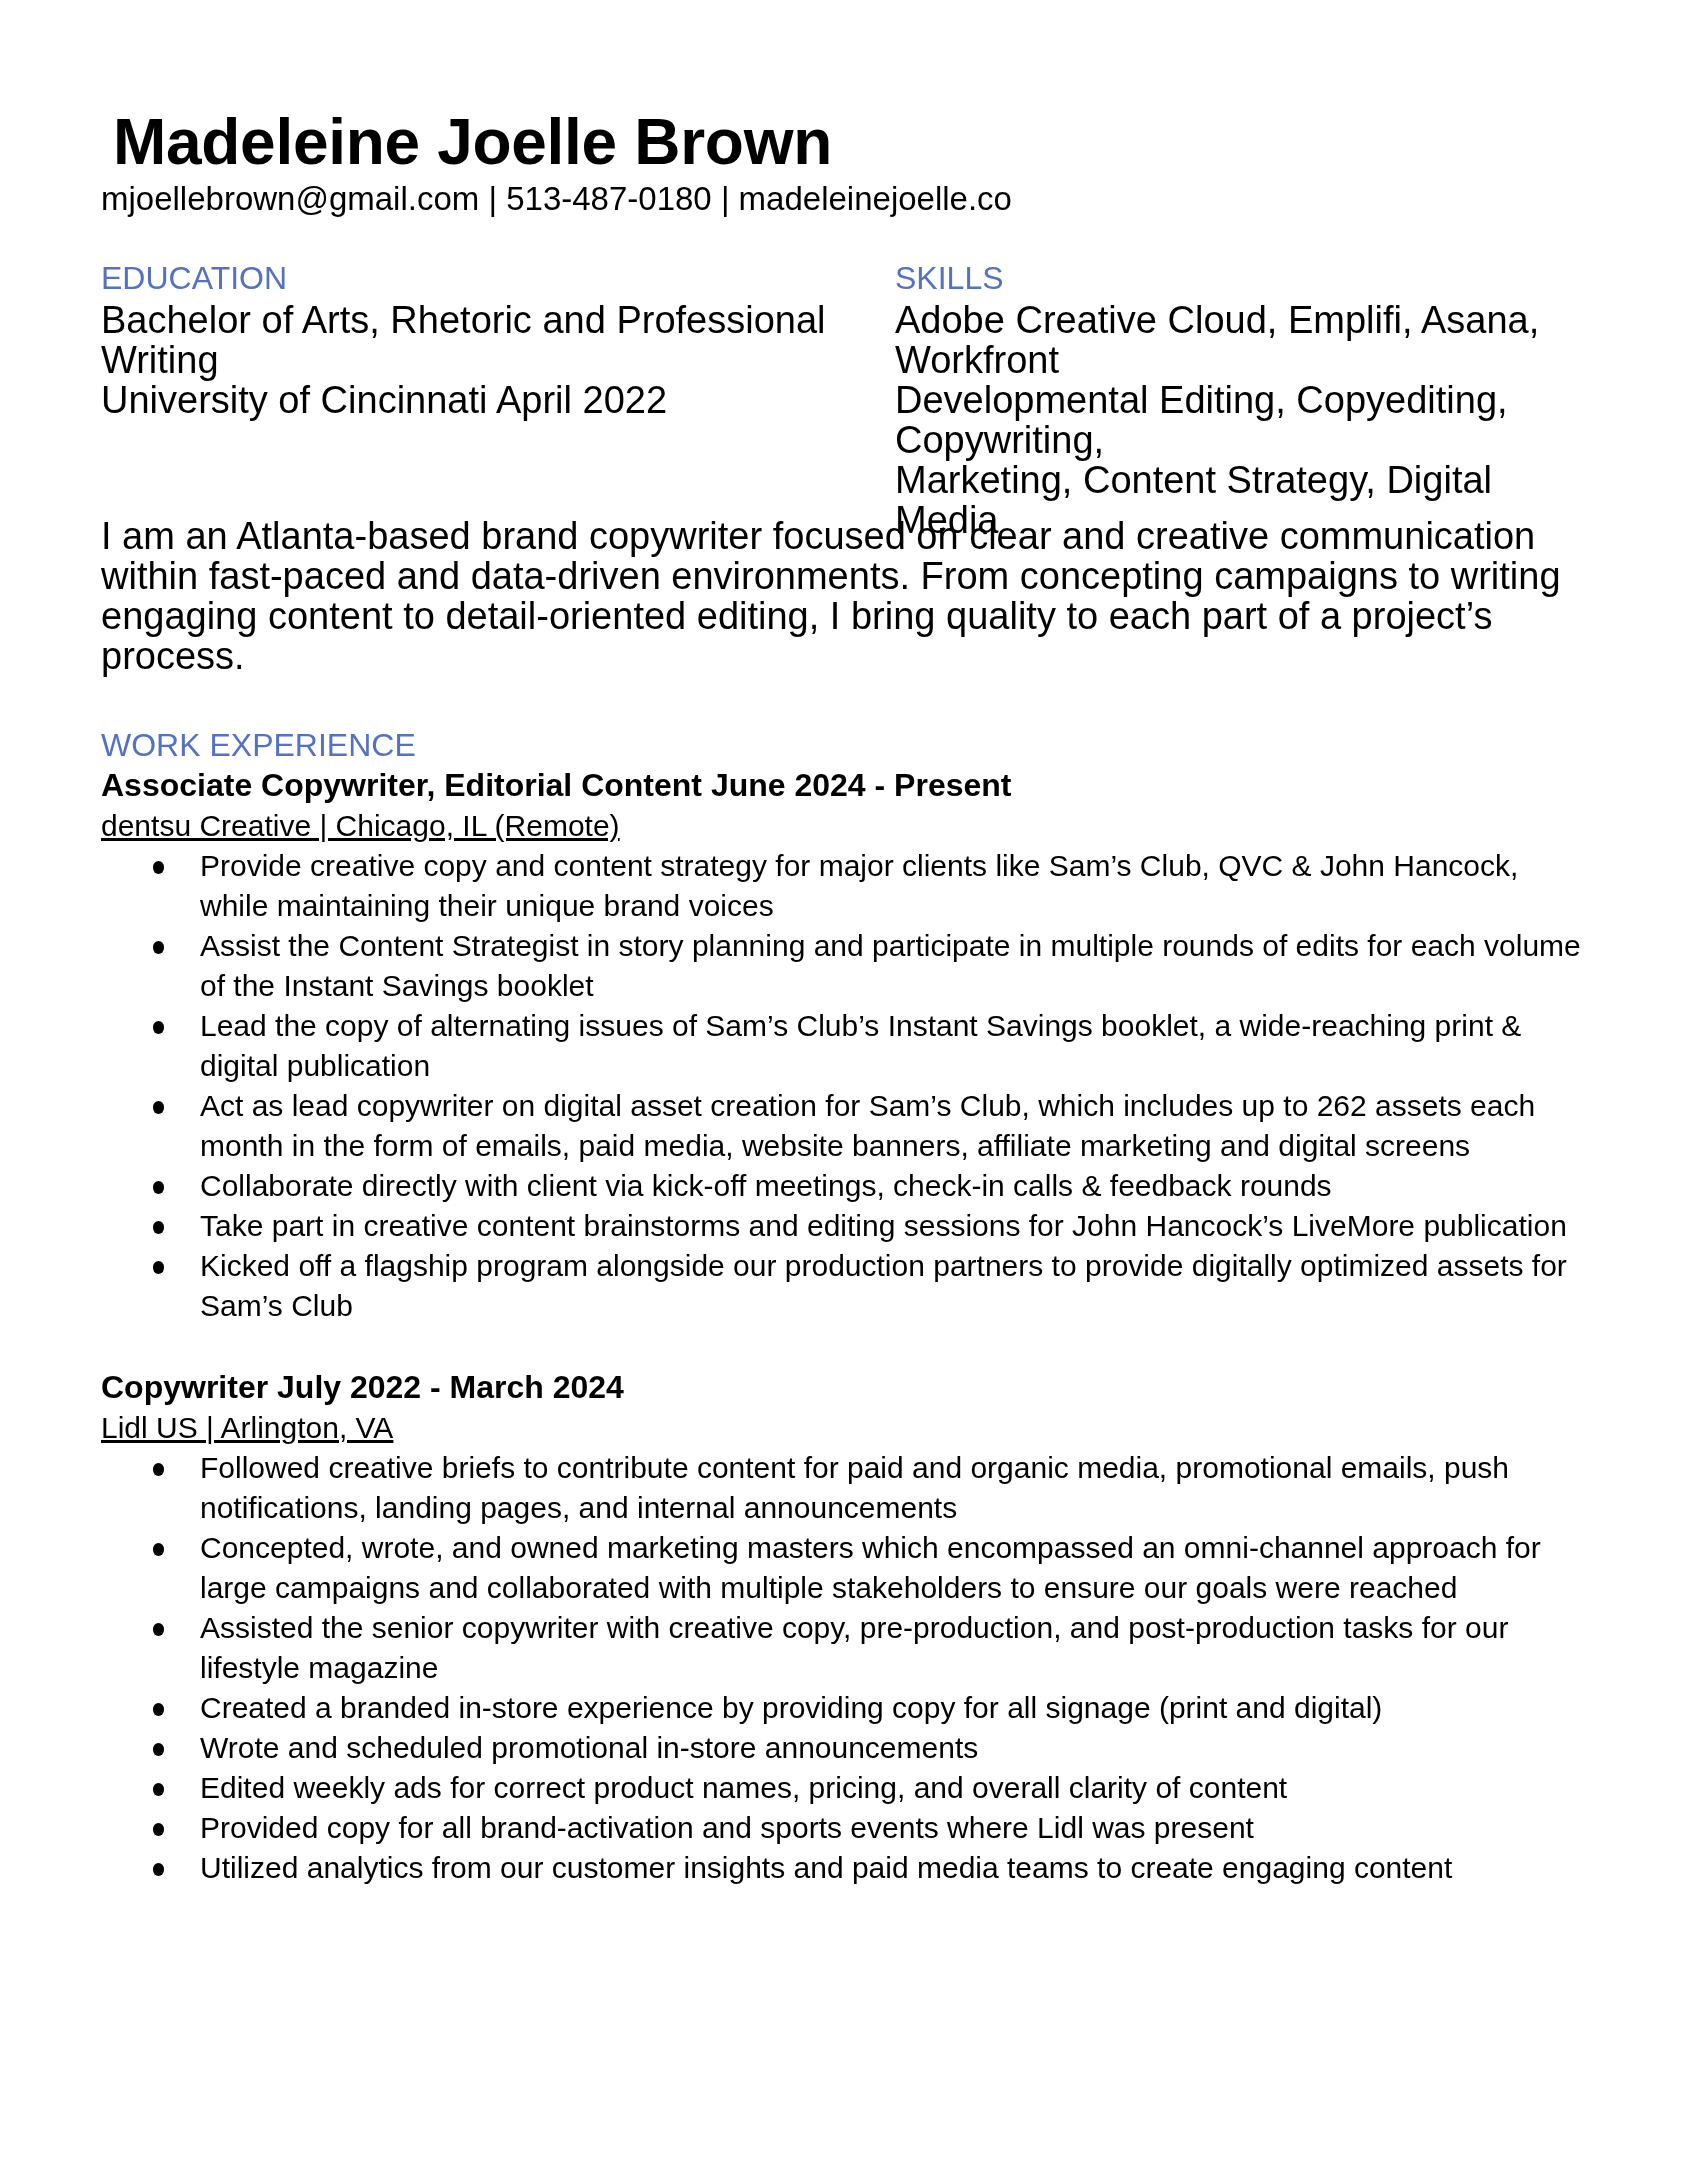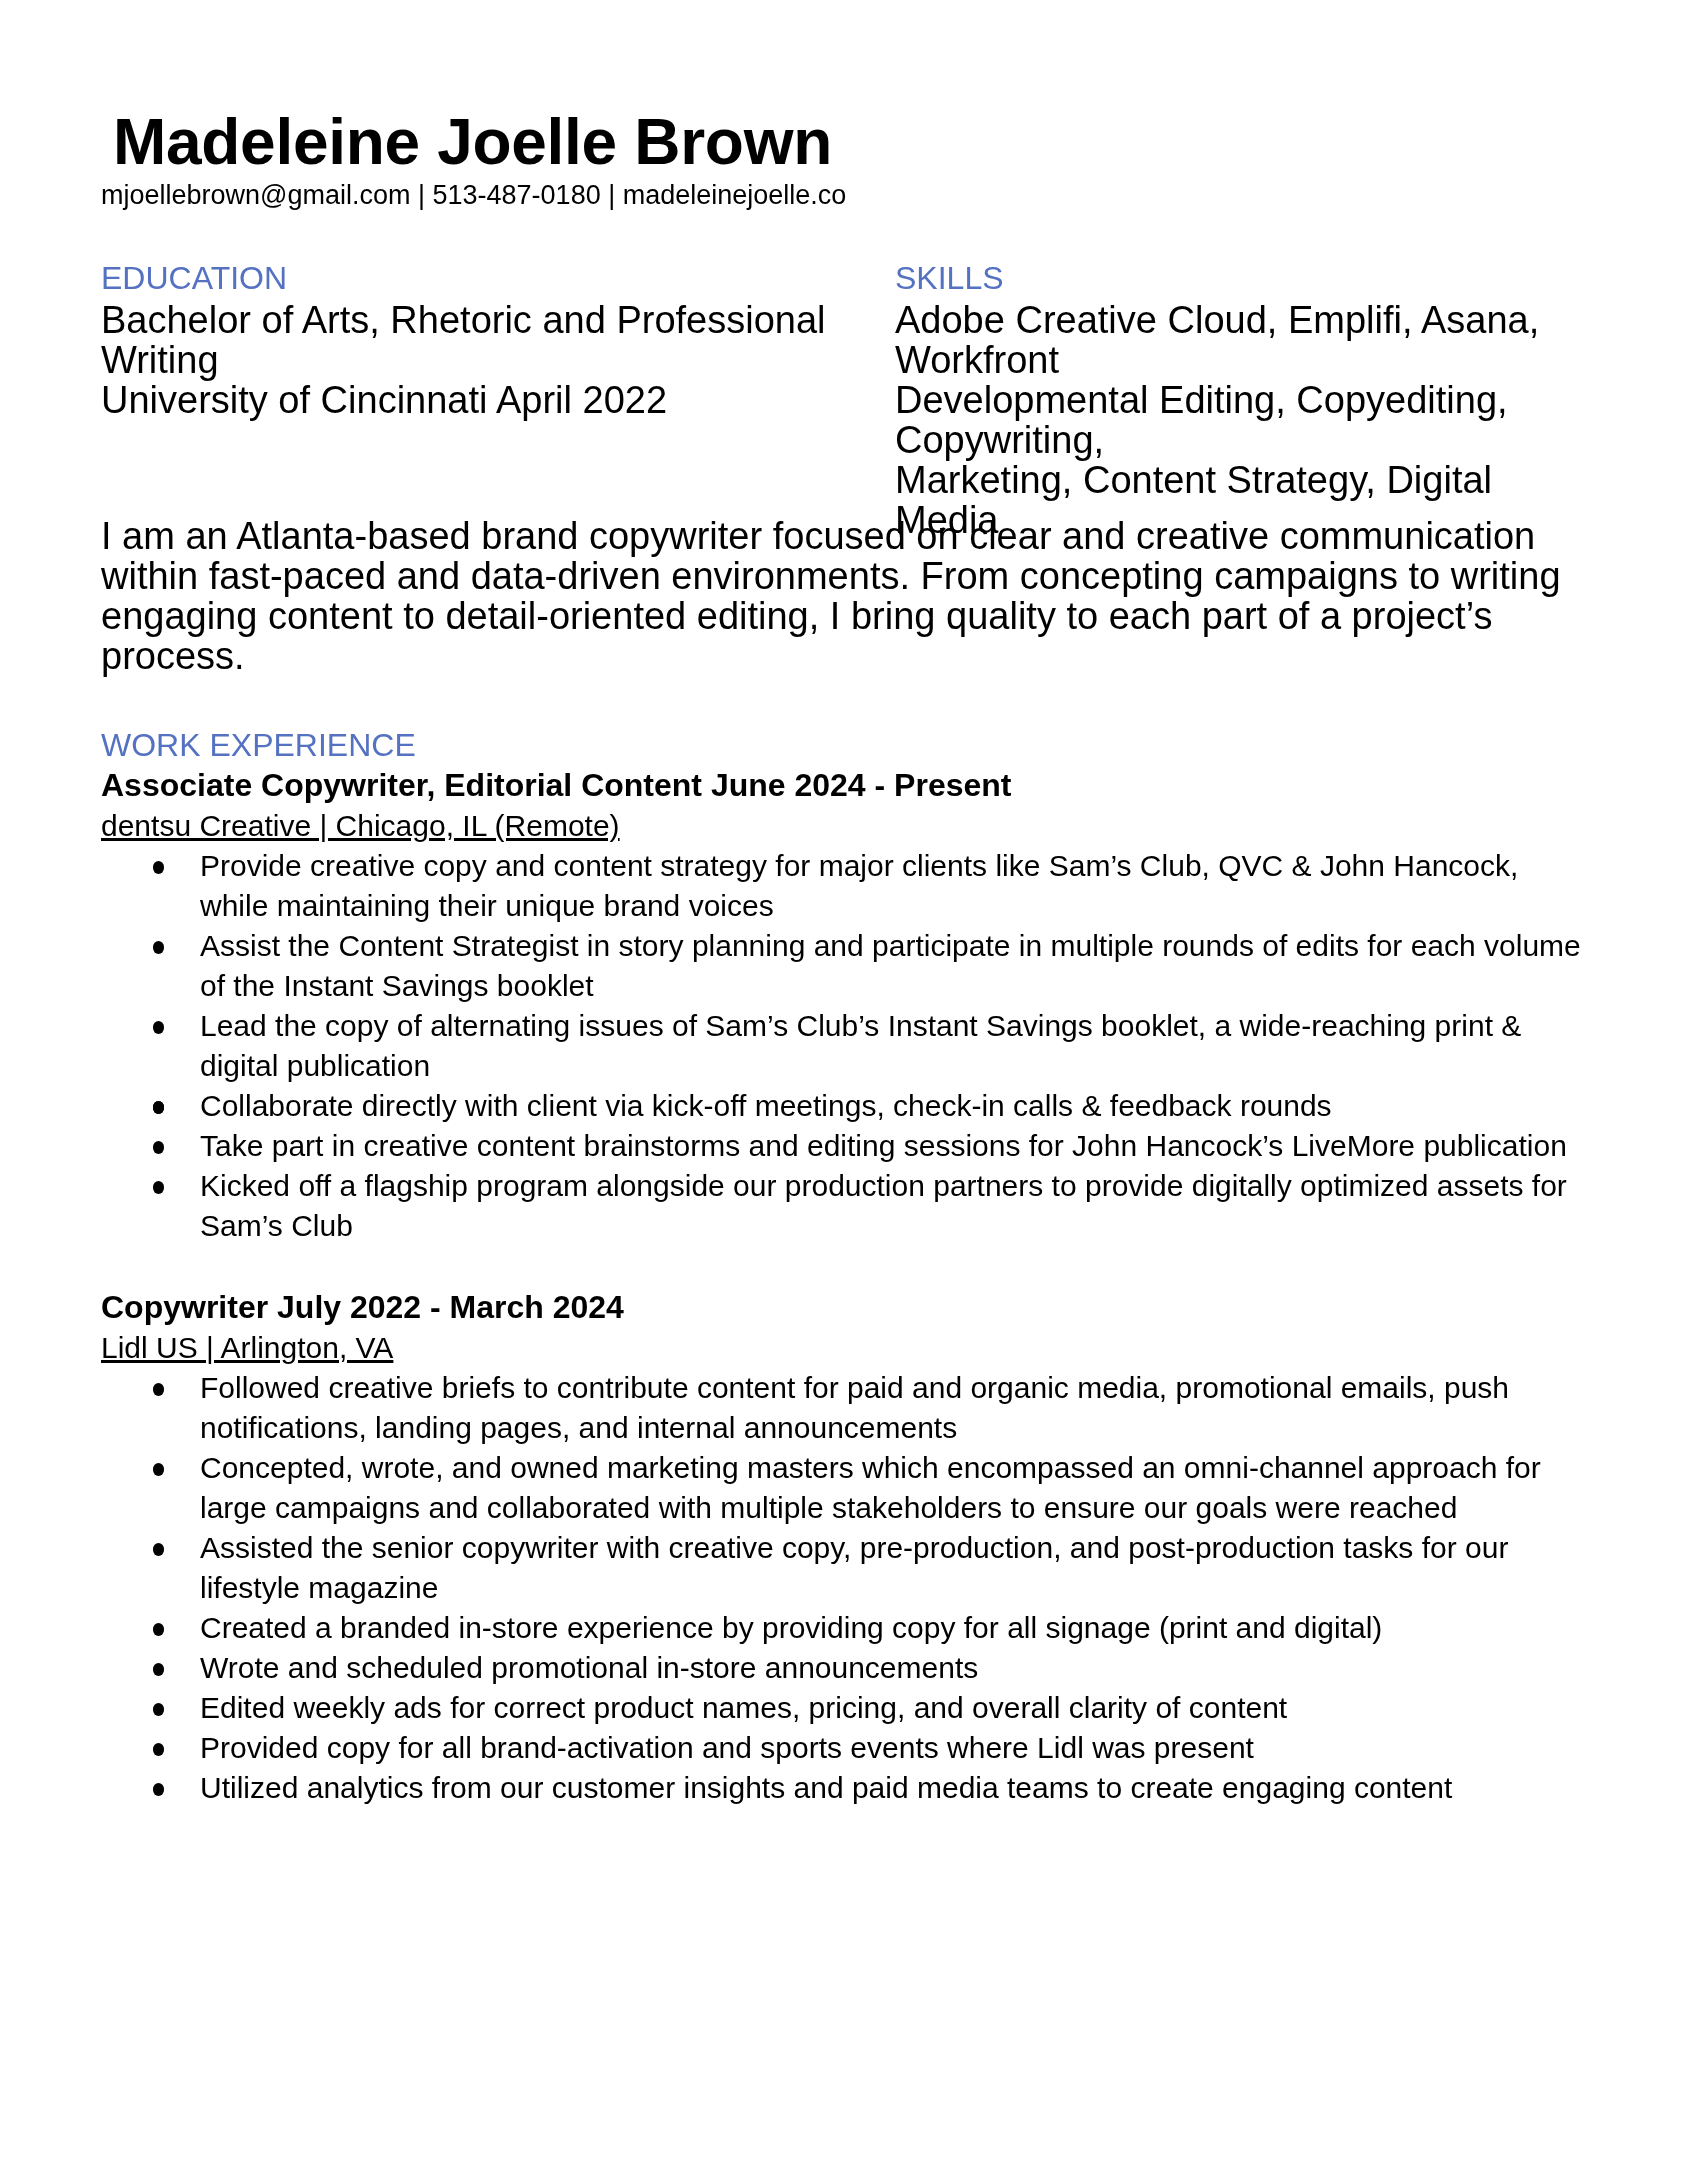--- a/index.html
+++ b/index.html
@@ -8,21 +8,21 @@
     font-family: "Liberation Sans", sans-serif; color: #000;
   }
   .page { position: absolute; left: 101px; top: 0; width: 1489px; }
   .name {
     position: absolute; top: 98px; left: 0;
     font-size: 64px; font-weight: bold; line-height: 1; letter-spacing: -0.3px;
     margin: 12px;
   }
   .contact {
     position: absolute; top: 179px; left: 0;
-    font-size: 27px; line-height: 1.2; white-space: nowrap;
+    font-size: 33px; line-height: 1.2; white-space: nowrap;
   }
   .section-heading {
     color: #5572c2; font-weight: normal; font-size: 32px; line-height: 1.2; margin: 0;
   }
   .body-text { font-size: 38px; line-height: 40px; }
   .edu { position: absolute; top: 259px; left: 0; width: 761px; }
   .skills { position: absolute; top: 259px; left: 794px; width: 695px; }
   .edu .section-heading, .skills .section-heading { margin-bottom: 2.6px; }
   .summary { position: absolute; top: 516px; left: 0; width: 1489px; }
   .work { position: absolute; top: 726px; left: 0; width: 1489px; }
@@ -62,21 +62,21 @@
   <section class="work">
     <h2 class="section-heading">WORK EXPERIENCE</h2>
 
     <div class="job">
       <h3 class="job-title">Associate Copywriter, Editorial Content June 2024 - Present</h3>
       <div class="job-meta">dentsu Creative | Chicago, IL (Remote)</div>
       <ul class="bullets">
         <li><span class="dot"></span><span>Provide creative copy and content strategy for major clients like Sam’s Club, QVC &amp; John Hancock, while maintaining their unique brand voices</span></li>
         <li><span class="dot"></span><span>Assist the Content Strategist in story planning and participate in multiple rounds of edits for each volume of the Instant Savings booklet</span></li>
         <li><span class="dot"></span><span>Lead the copy of alternating issues of Sam’s Club’s Instant Savings booklet, a wide-reaching print &amp; digital publication</span></li>
-        <li><span class="dot"></span></li>
+        <li><span class="dot"></span><span>Act as lead copywriter on digital asset creation for Sam’s Club, which includes up to 262 assets each month in the form of emails, paid media, website banners, affiliate marketing and digital screens</span></li>
         <li><span class="dot"></span><span>Collaborate directly with client via kick-off meetings, check-in calls &amp; feedback rounds</span></li>
         <li><span class="dot"></span><span>Take part in creative content brainstorms and editing sessions for John Hancock’s LiveMore publication</span></li>
         <li><span class="dot"></span><span>Kicked off a flagship program alongside our production partners to provide digitally optimized assets for Sam’s Club</span></li>
       </ul>
     </div>
 
     <div class="job">
       <h3 class="job-title">Copywriter July 2022 - March 2024</h3>
       <div class="job-meta">Lidl US | Arlington, VA</div>
       <ul class="bullets">

